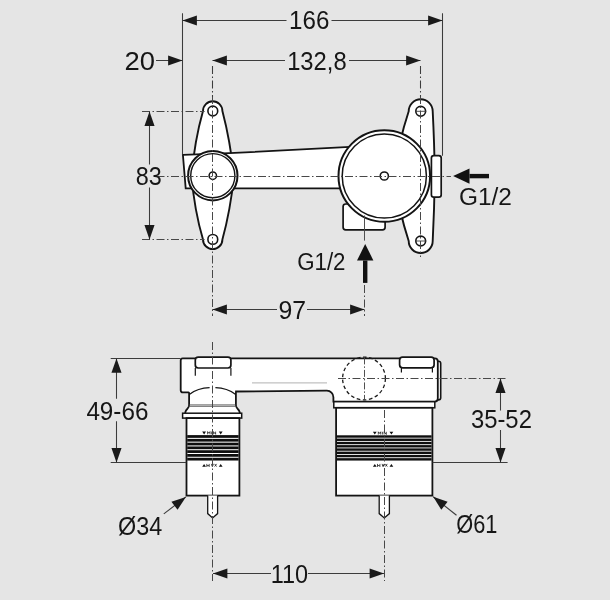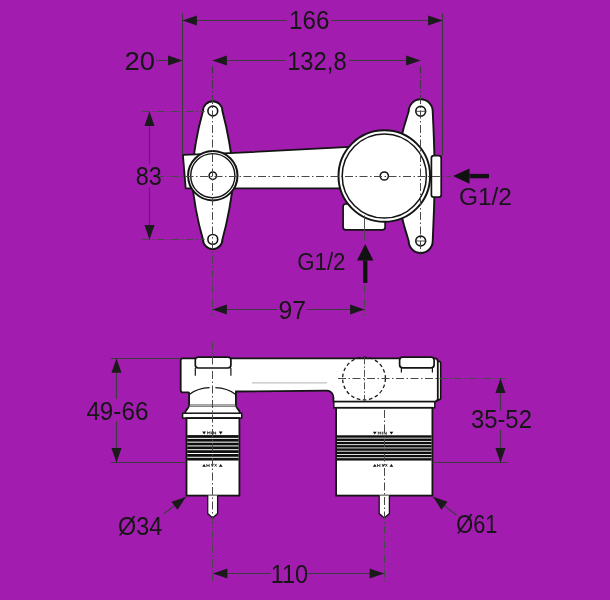--- a/index.html
+++ b/index.html
@@ -1,16 +1,16 @@
 <!DOCTYPE html>
 <html><head>
 <meta charset="utf-8">
 <style>
   html,body{margin:0;padding:0;background:#ffffff;}
-  #wrap{width:610px;height:600px;position:relative;overflow:hidden;background:#a21caf;}
+  #wrap{width:610px;height:600px;position:relative;overflow:hidden;background:#e5e5e5;}
   svg{display:block;transform:translateZ(0);}
   text{font-family:"Liberation Sans",sans-serif;fill:#161616;}
 </style>
 </head>
 <body>
 <div id="wrap">
 <svg width="610" height="600" viewBox="0 0 610 600">
 <defs>
 </defs>
 <g id="topview">

